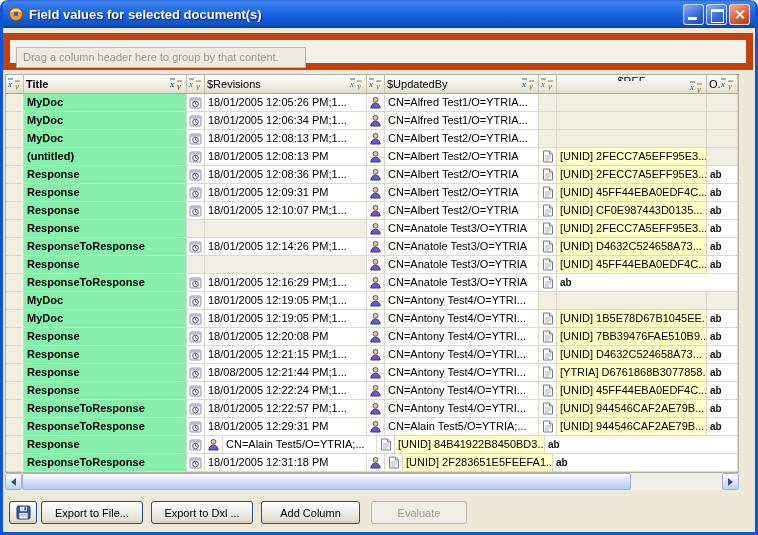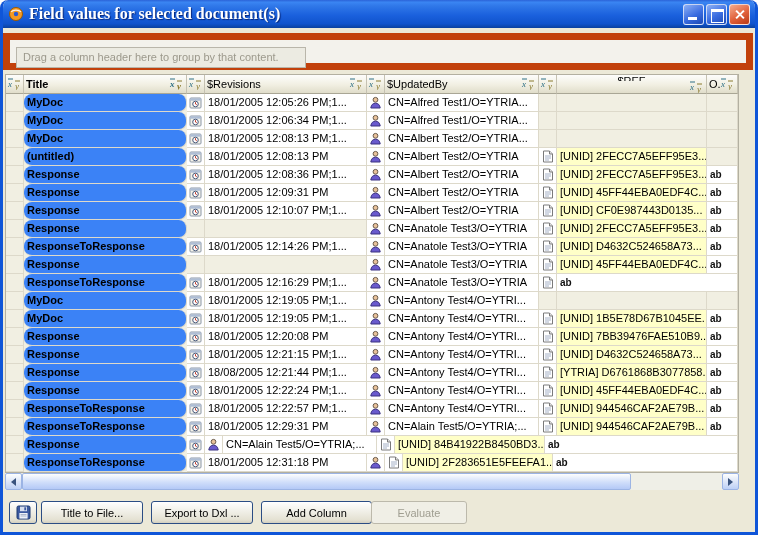--- a/index.html
+++ b/index.html
@@ -10,22 +10,22 @@
     background:#ece9d8;overflow:hidden;
     font-family:"Liberation Sans",sans-serif;
   }
   
   .titlebar{
     position:absolute;top:0;left:0;right:0;height:28px;
     background:linear-gradient(180deg,#2b63d8 0%,#3a85f2 8%,#2f77e8 22%,#1a60dd 55%,#1053cc 85%,#0a419f 100%);
     display:flex;align-items:center;padding:0 5px;gap:5px;
     border-radius:5px 5px 0 0;
   }
-  .title-text{flex:1;color:#fff;font-weight:bold;font-size:16px;
-    text-shadow:1px 1px 1px rgba(0,20,90,.75);white-space:nowrap;overflow:hidden;font-family:Liberation Serif, serif;}
+  .title-text{flex:1;color:#fff;font-weight:bold;font-size:13px;
+    text-shadow:1px 1px 1px rgba(0,20,90,.75);white-space:nowrap;overflow:hidden;}
   .capbtns{display:flex;gap:2px;}
   .cap{width:21px;height:21px;border:1px solid rgba(255,255,255,.75);border-radius:3px;
     position:relative;padding:0;cursor:pointer;}
   .minb,.maxb{background:linear-gradient(150deg,#8db0f5 0%,#3a6ce0 55%,#1c49b4 100%);}
   .closeb{background:linear-gradient(150deg,#f5ab8d 0%,#e0603a 55%,#b93a16 100%);}
   .minb::after{content:"";position:absolute;left:4px;bottom:4px;width:9px;height:3px;background:#fff;}
   .maxb::after{content:"";position:absolute;left:4px;top:4px;width:11px;height:10px;
     border:1px solid #fff;border-top:3px solid #fff;}
   .closeb::before,.closeb::after{content:"";position:absolute;left:9px;top:4px;width:2px;height:11px;background:#fff;}
   .closeb::before{transform:rotate(45deg);}
@@ -49,21 +49,21 @@
   .grow{display:flex;}
   .cell{height:18px;line-height:16px;font-size:11px;color:#000;padding:0 3px;flex-shrink:0;
     border-right:1px solid #ddd9ca;border-bottom:1px solid #ddd9ca;
     white-space:nowrap;overflow:hidden;background:#fff;}
   .c-i{width:18px;display:flex;align-items:center;justify-content:center;padding:0 1px;}
   .c-title{width:163px;font-weight:bold;}
   .c-rev{width:162px;}
   .c-upd{width:154px;}
   .c-ref{width:150px;flex-direction:column;}
   .c-o{flex:1;min-width:0;}
-  .title-c{background:#3b82f6;border-radius:8px;}
+  .title-c{background:#86efac;}
   .ref-c{background:#ffffc8;}
   .empty{background:#f1efe2;}
   .ab{font-weight:bold;font-size:10px;color:#111;}
   
   .hscroll{position:absolute;top:473px;left:2px;width:734px;height:17px;display:flex;background:#efefe7;}
   .sb-btn{width:17px;height:17px;flex-shrink:0;border:1px solid #9cb4e4;border-radius:2px;
     background:linear-gradient(#fdfefe,#d7e2f8 60%,#bcd0f6);
     display:flex;align-items:center;justify-content:center;cursor:pointer;padding:0;}
   .tri-l{width:0;height:0;border:4px solid transparent;border-right:5px solid #39537e;margin-left:-4px;}
   .tri-r{width:0;height:0;border:4px solid transparent;border-left:5px solid #39537e;margin-right:-4px;}
@@ -72,21 +72,21 @@
     background:linear-gradient(#fdfefe,#d0defa 55%,#b4c9f6);cursor:pointer;}
   
   .btn{position:absolute;top:501px;height:23px;border:1px solid #2b4d84;border-radius:3px;
     background:linear-gradient(#ffffff,#f2f1ea 40%,#e4e1d2 85%,#d2cfc0);
     box-shadow:inset 0 1px 0 #fff;
     font-size:11px;font-family:"Liberation Sans",sans-serif;color:#000;cursor:pointer;
     display:flex;align-items:center;justify-content:center;}
   .tool-btn{left:6px;width:28px;}
   .export-file{left:38px;width:102px;}
   .export-dxl{left:148px;width:102px;}
-  .add-column{left:258px;width:111px;}
+  .add-column{left:258px;width:99px;}
   .evaluate{left:368px;width:96px;color:#9f9d90;border-color:#bcb9ab;
     background:#f0efe6;box-shadow:none;cursor:default;}
   .close-btn{right:6px;width:76px;margin-top:48px;}
 </style>
 </head>
 <body>
 
 <div class="window">
 
   <div class="titlebar">
@@ -909,19 +909,19 @@
     <span style="display:flex;">
       <svg width="15" height="15" viewBox="0 0 15 15">
         <rect x="1" y="1" width="13" height="13" rx="1.5" fill="#3c5aa0" stroke="#1c3a70"></rect>
         <rect x="4" y="1.6" width="7" height="4.6" fill="#d7dfee"></rect>
         <rect x="8.3" y="2.3" width="1.8" height="3" fill="#3c5aa0"></rect>
         <rect x="3.4" y="8" width="8.2" height="5.6" fill="#eef2f8"></rect>
         <path d="M4.5 9.5h6M4.5 11h6" stroke="#9aa7c0" stroke-width="0.8"></path>
       </svg>
     </span>
   </button>
-  <button class="btn export-file">Title to File...</button>
+  <button class="btn export-file">Export to File...</button>
   <button class="btn export-dxl">Export to Dxl ...</button>
   <button class="btn add-column">Add Column</button>
   <button class="btn evaluate" disabled="">Evaluate</button>
   <button class="btn close-btn">Close</button>
 
 </div>
 
 </body></html>

